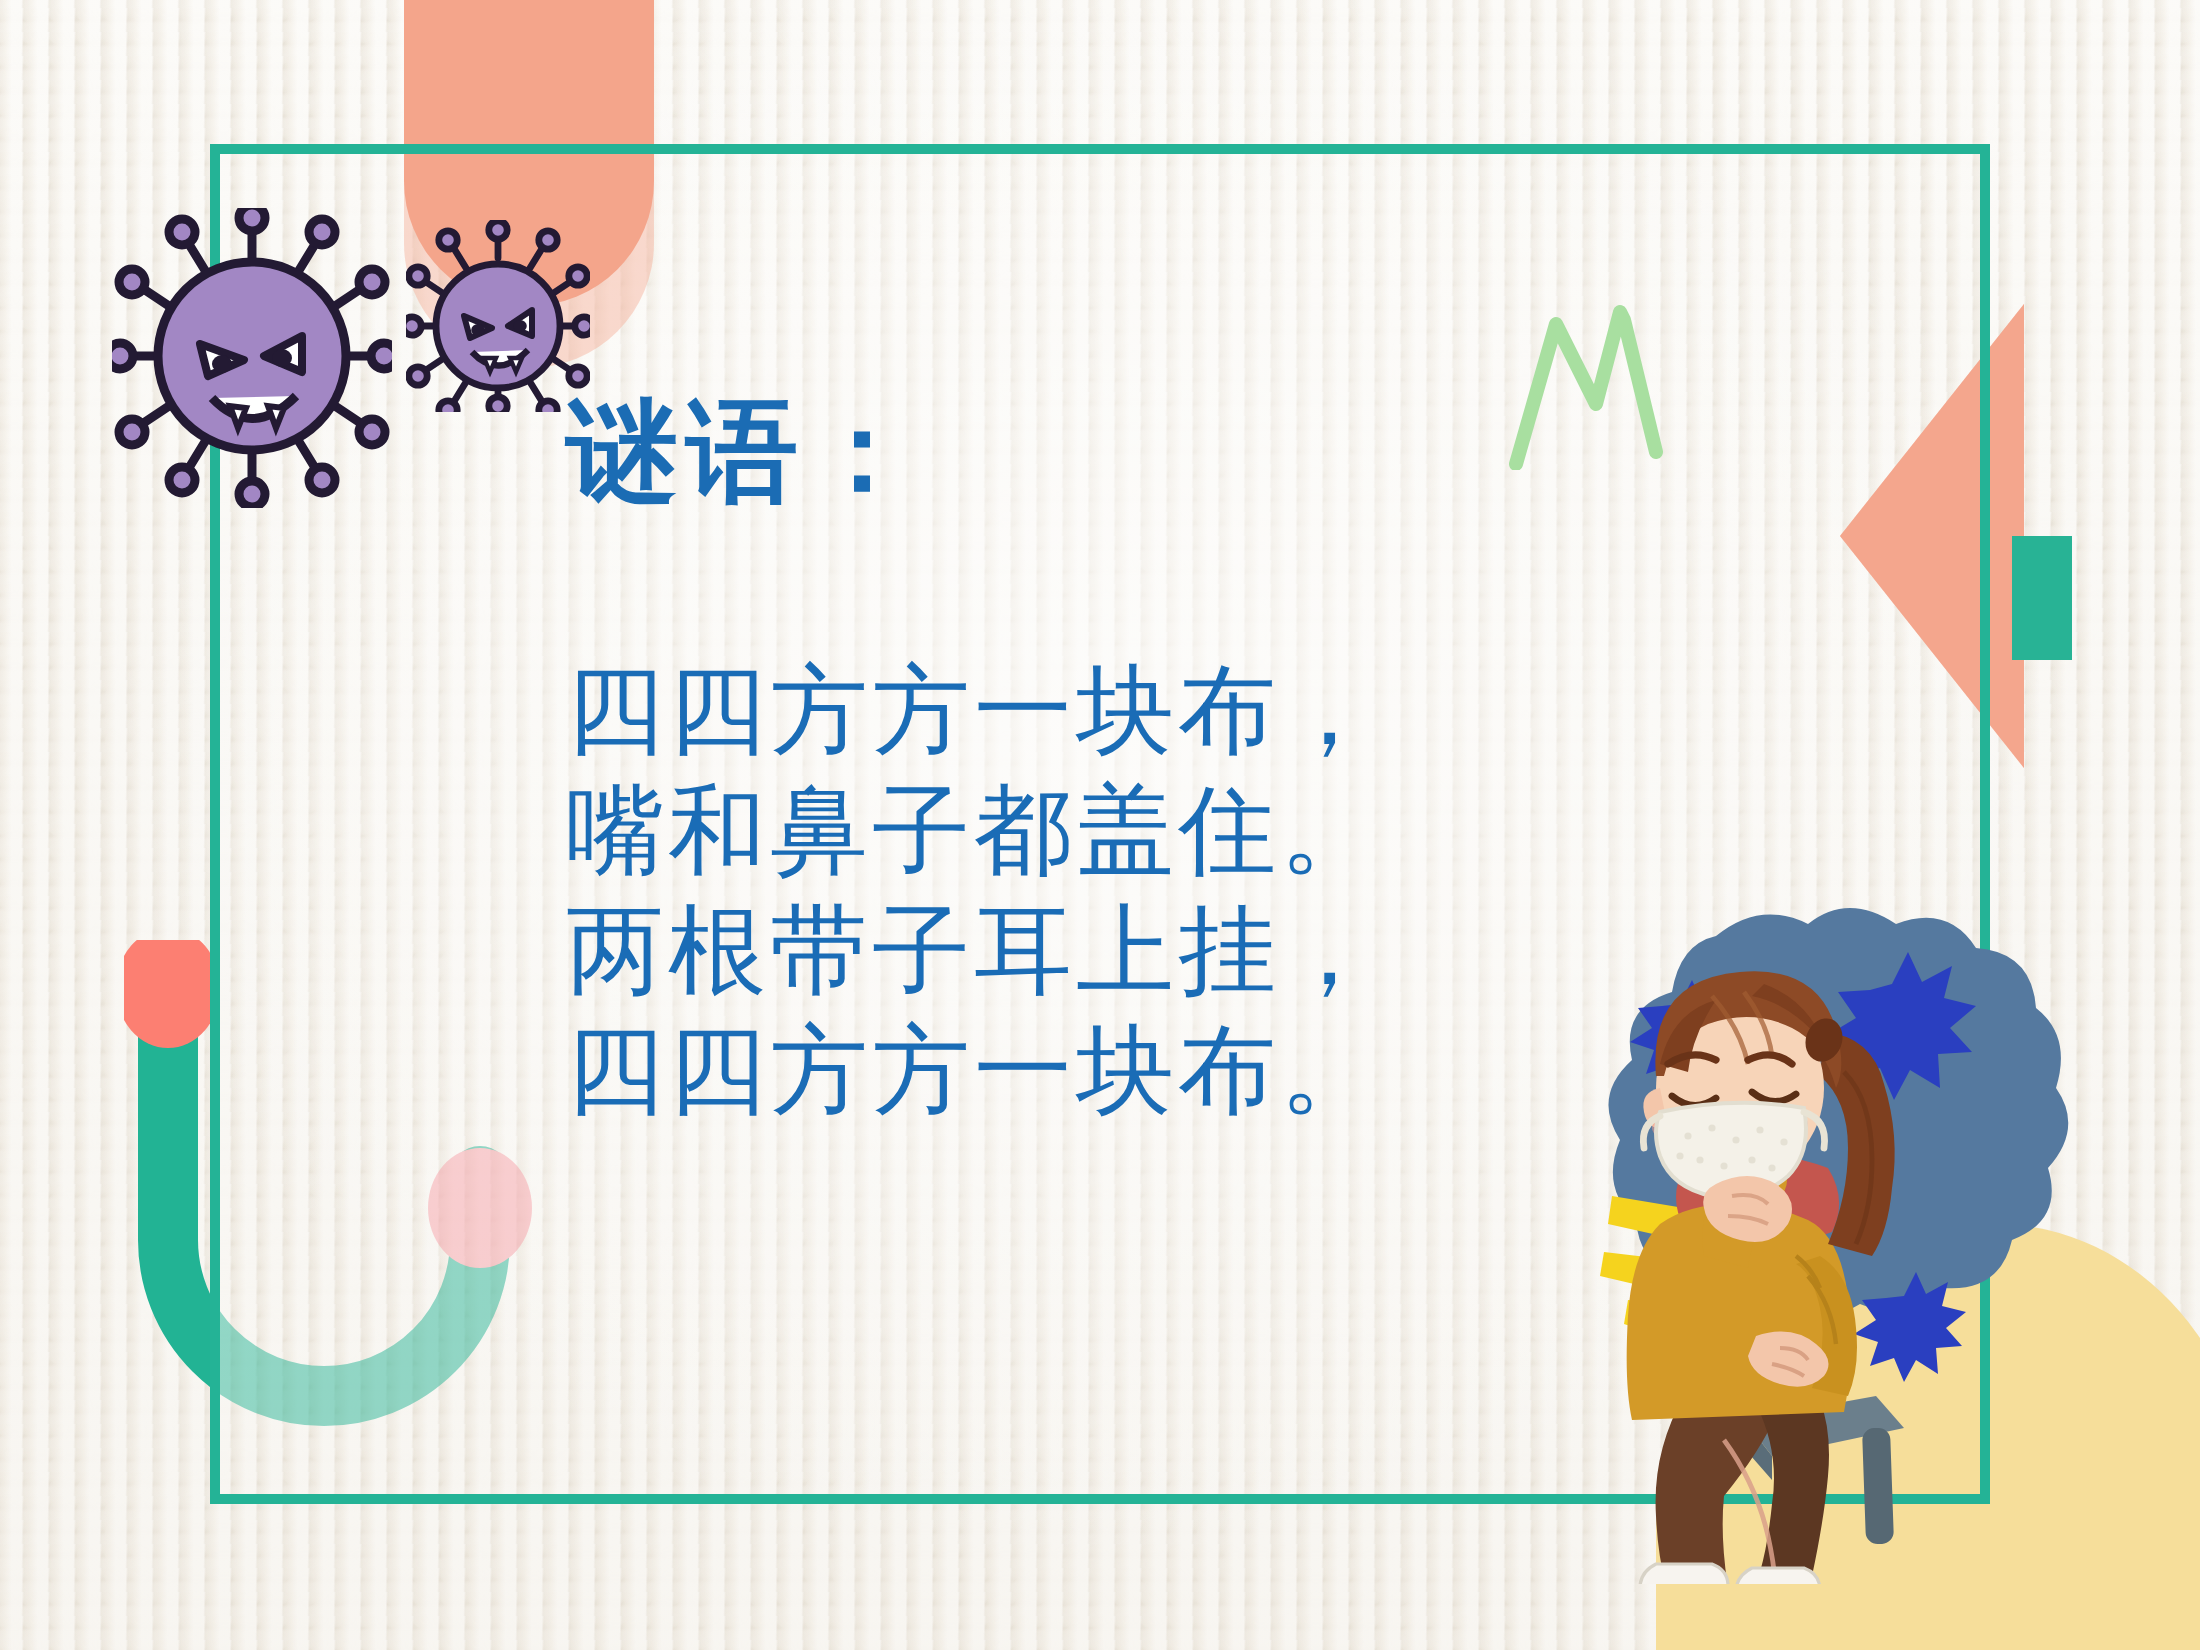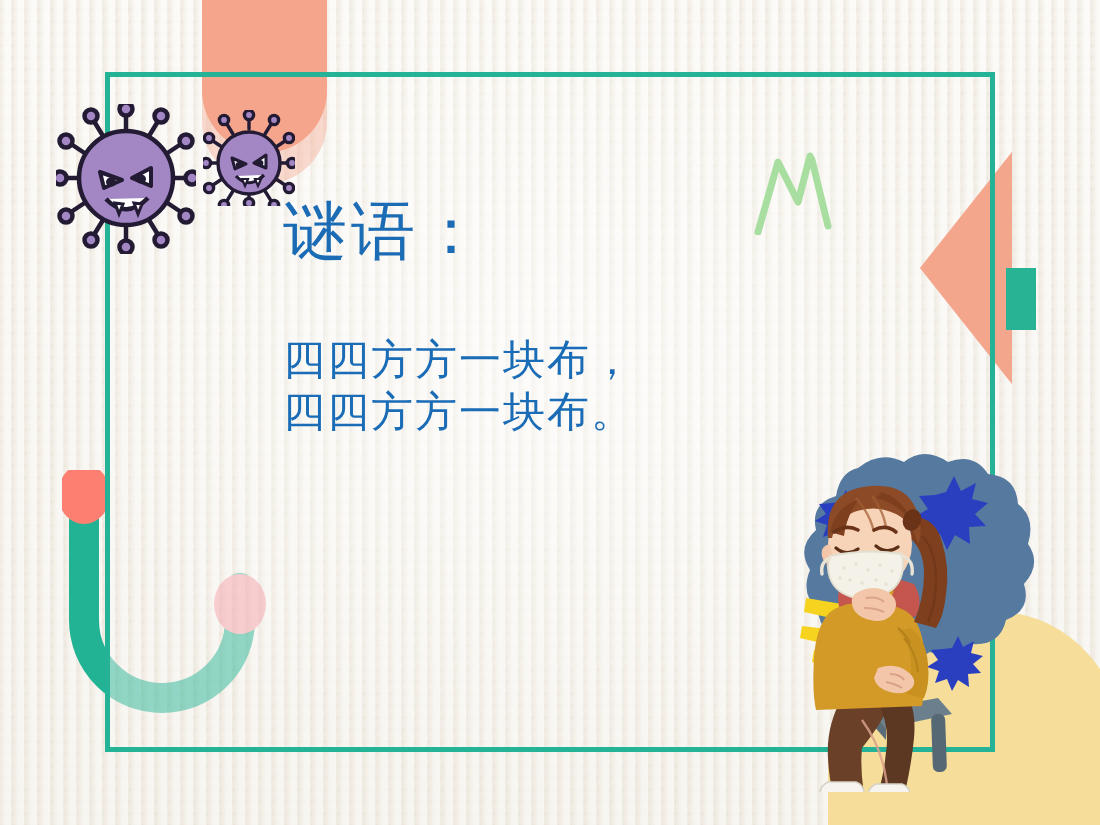--- a/index.html
+++ b/index.html
@@ -121,33 +121,33 @@
   }
 
   
   #text-block {
     position: absolute;
     left: 283px; top: 196px;
     width: 520px;
   }
   #riddle-title {
     font-family: "DejaVu Sans", "Liberation Sans", sans-serif;
-    font-size: 64px;
-    font-weight: normal;
+    font-size: 56px;
+    font-weight: bold;
     color: #1b6cb4;
     letter-spacing: 4px;
     line-height: 1.1;
     white-space: nowrap;
   }
   #riddle-lines {
     margin-top: 68px;
   }
   .riddle-line {
     font-family: "DejaVu Sans", "Liberation Sans", sans-serif;
-    font-size: 42px;
+    font-size: 49px;
     color: #1a6cb6;
     letter-spacing: 2px;
     line-height: 1.23;
     white-space: nowrap;
   }
 
   
   #virus-big { position: absolute; left: 56px; top: 104px; }
   #virus-small { position: absolute; left: 203px; top: 110px; }
 
@@ -409,17 +409,19 @@
         <path d="M80,146 q12,-2 18,4" fill="none" stroke="#dba487" stroke-width="2"></path>
         <path d="M78,156 q12,0 20,4" fill="none" stroke="#dba487" stroke-width="2"></path>
       </g>
     </svg>
   </div>
 
   <div id="text-block">
     <div id="riddle-title">谜语：</div>
     <div id="riddle-lines">
       <div class="riddle-line">四四方方一块布，</div>
+      <div class="riddle-line">嘴和鼻子都盖住。</div>
+      <div class="riddle-line">两根带子耳上挂，</div>
       <div class="riddle-line">四四方方一块布。</div>
     </div>
   </div>
 
 </div>
 
 </body></html>

